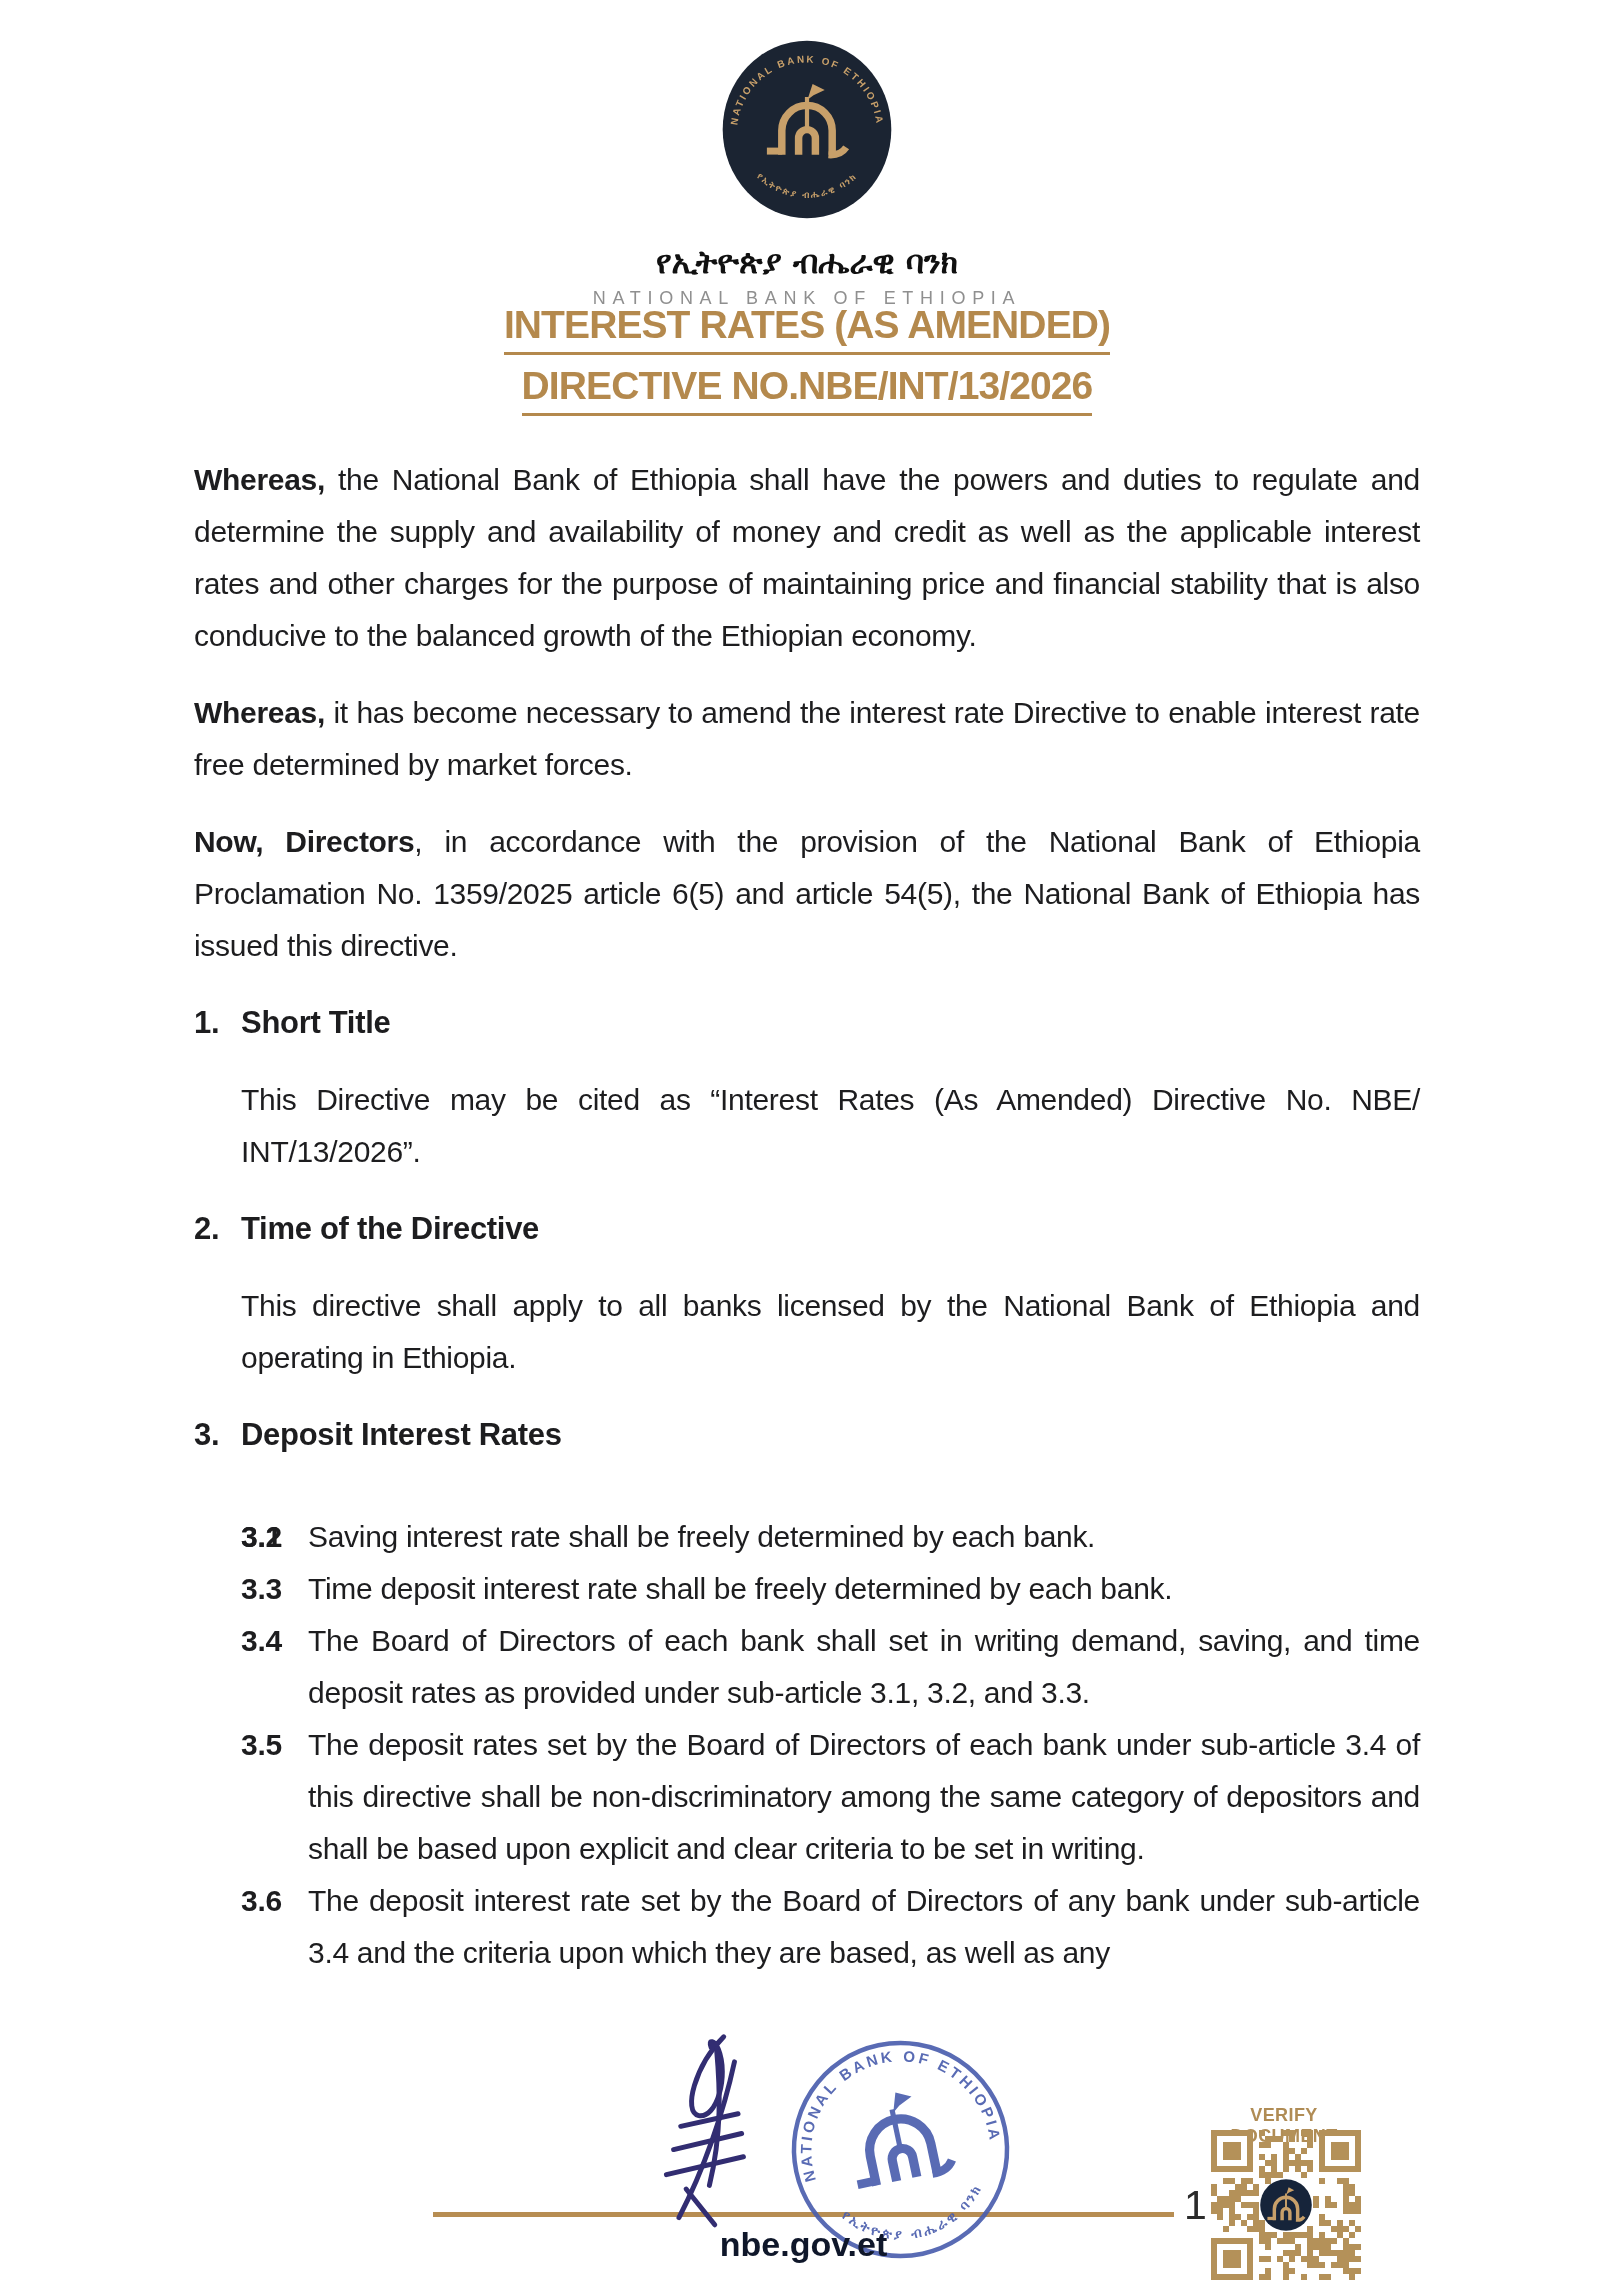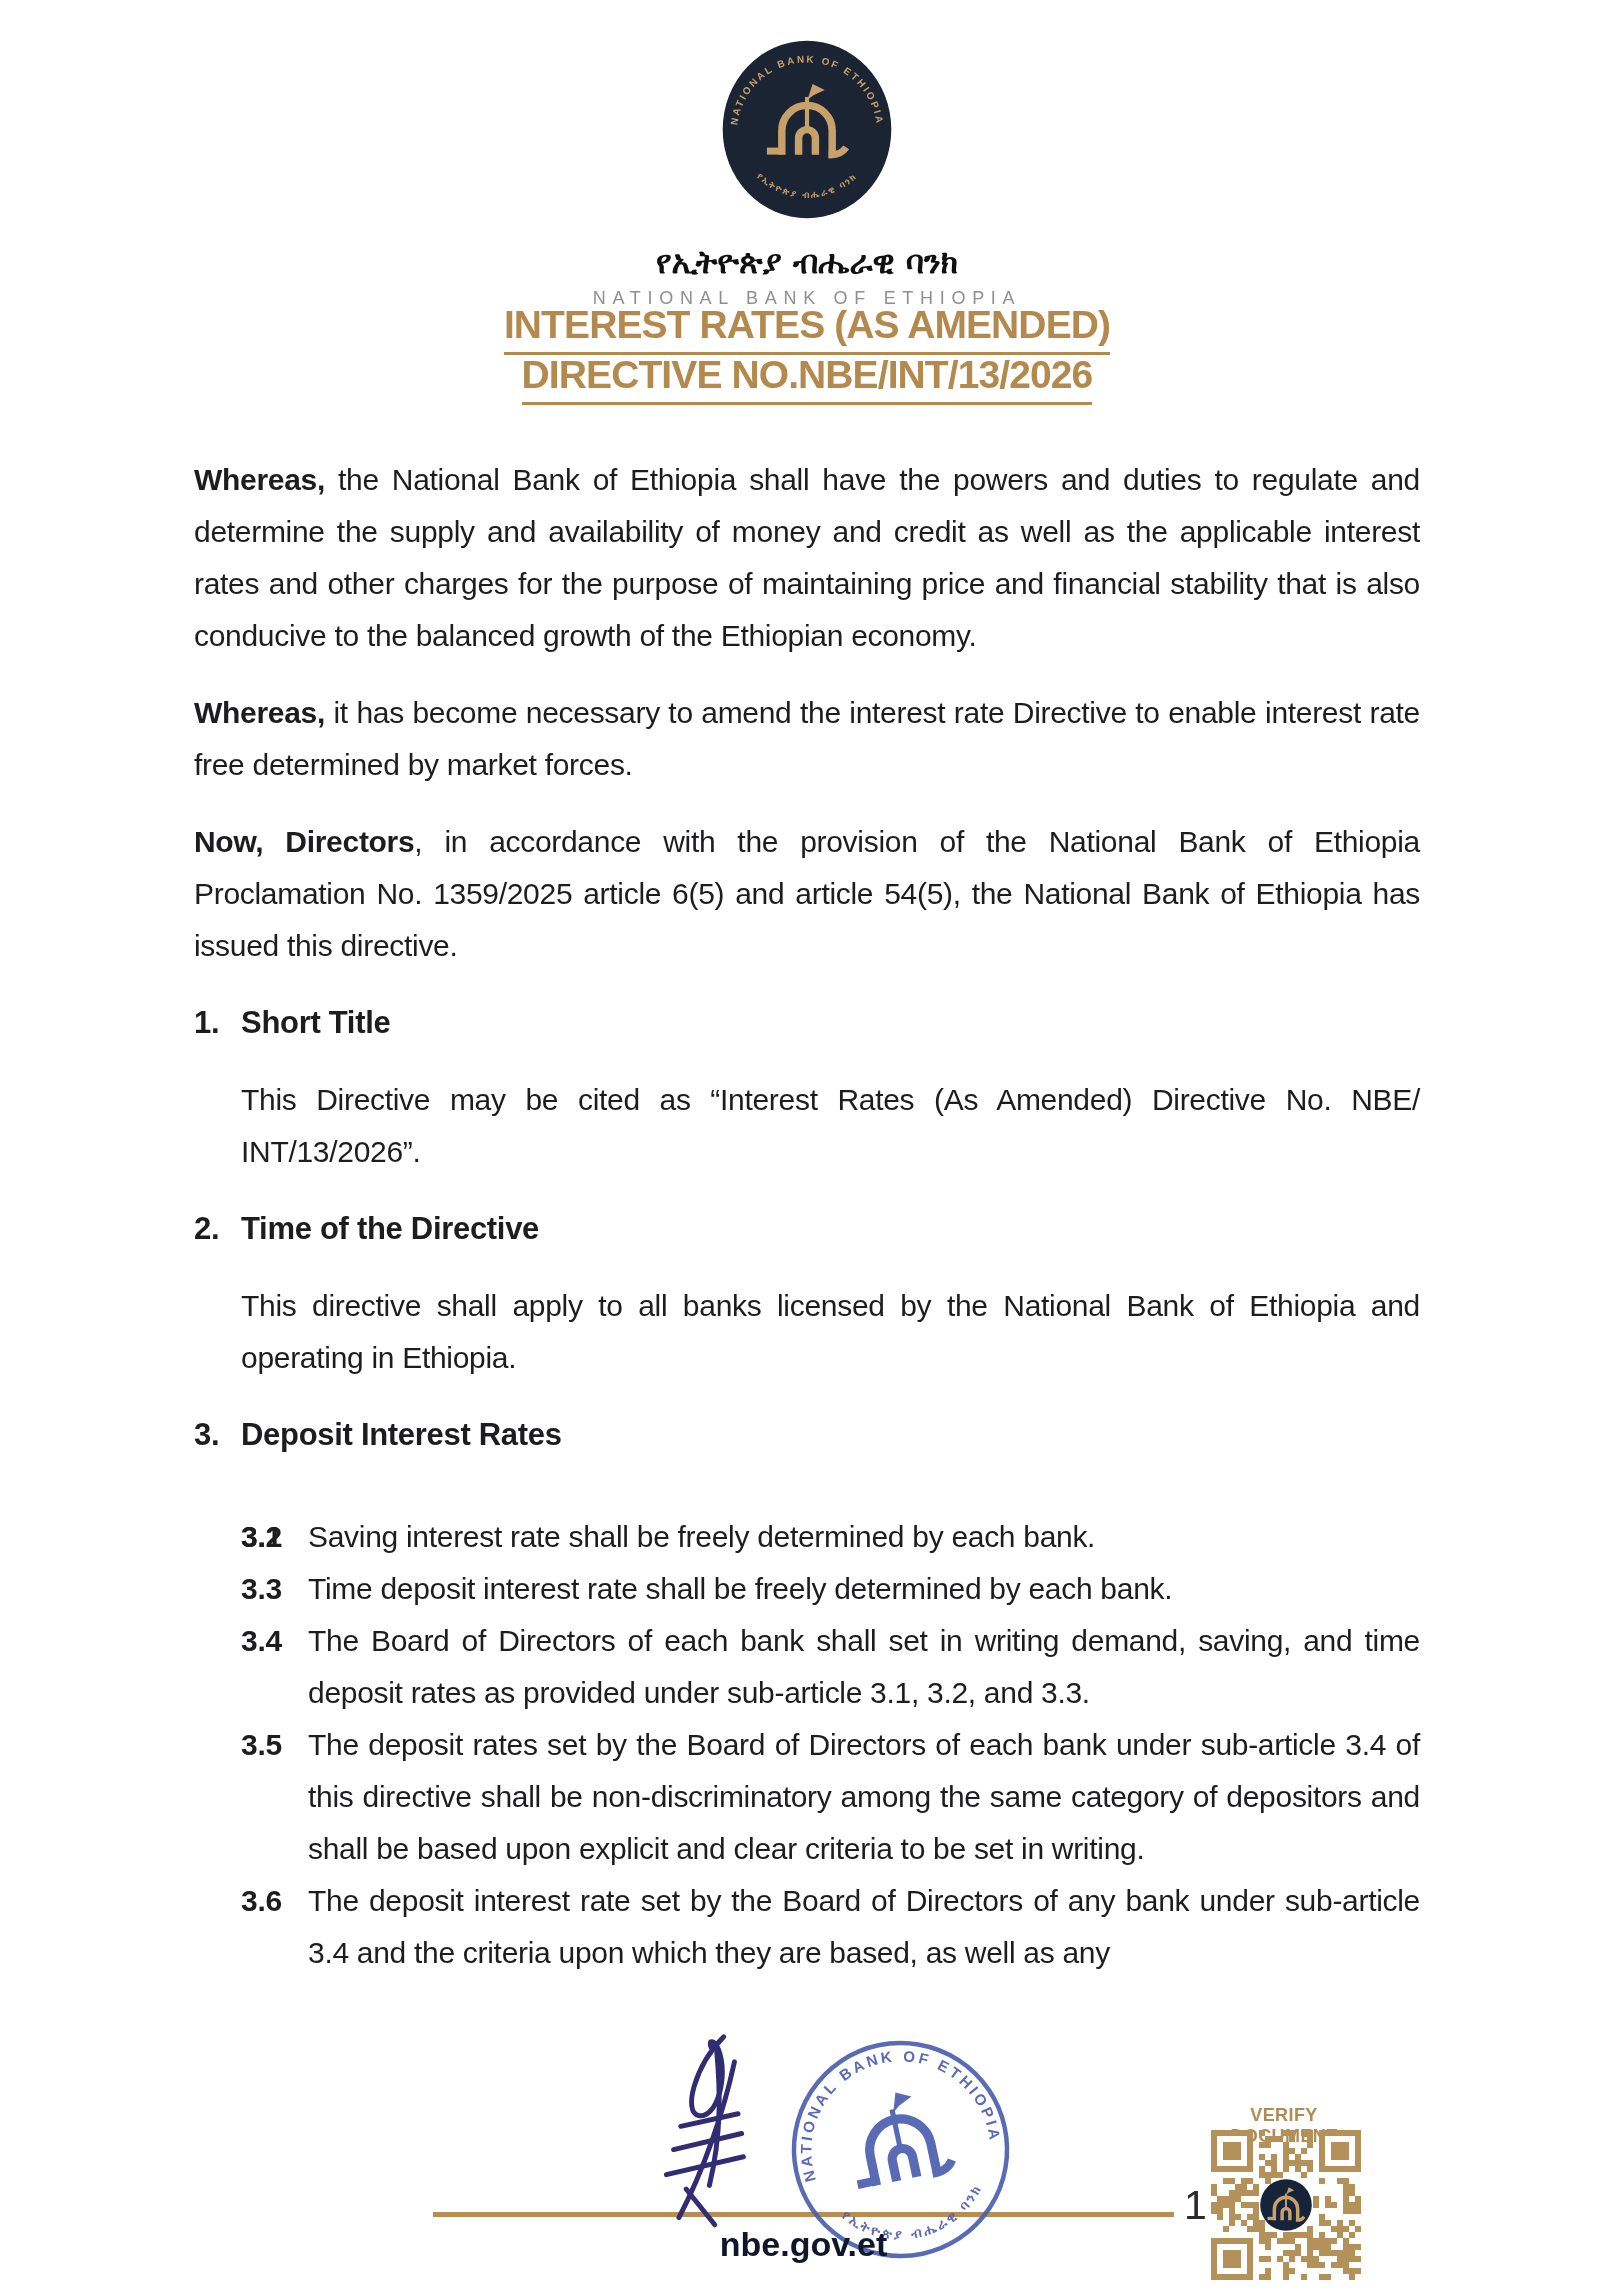--- a/index.html
+++ b/index.html
@@ -17,21 +17,21 @@
   .en-name{
     position:absolute;left:0;top:288px;width:100%;text-align:center;
     font-size:18px;letter-spacing:6.7px;color:#8f8f8f;font-weight:400;
   }
   .doc-title{position:absolute;left:0;top:305px;width:100%;text-align:center;line-height:1;}
   .doc-title .t{
     display:inline-block;font-weight:700;font-size:39px;letter-spacing:-0.9px;
     color:#b4894d;border-bottom:3.6px solid #b4894d;padding-bottom:8px;line-height:39px;
   }
   .doc-title .t1{margin-top:0;}
-  .doc-title .t2{margin-top:0;}
+  .doc-title .t2{margin-top:11px;}
   
   .main{
     position:absolute;left:194px;top:454px;width:1226px;
     font-size:30px;line-height:52px;letter-spacing:-0.3px;text-align:justify;
   }
   .para{margin:0 0 25px 0;}
   .lead{font-weight:700;}
   .sec-h{
     position:relative;font-weight:700;font-size:31px;margin:0 0 25px 0;
     padding-left:47px;text-align:left;

